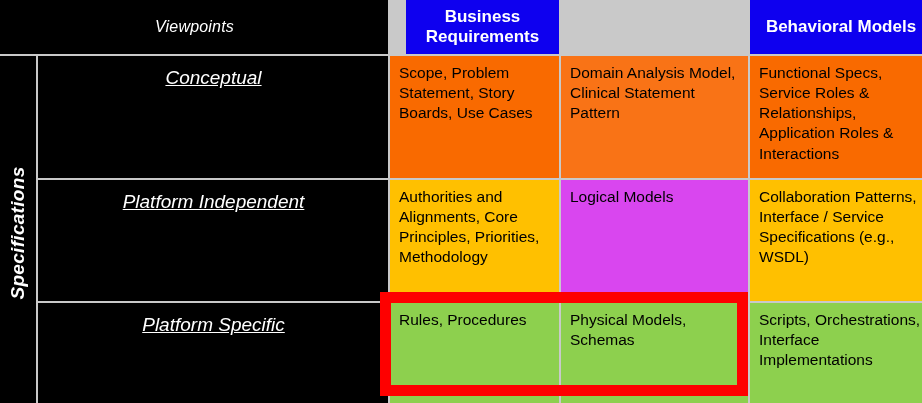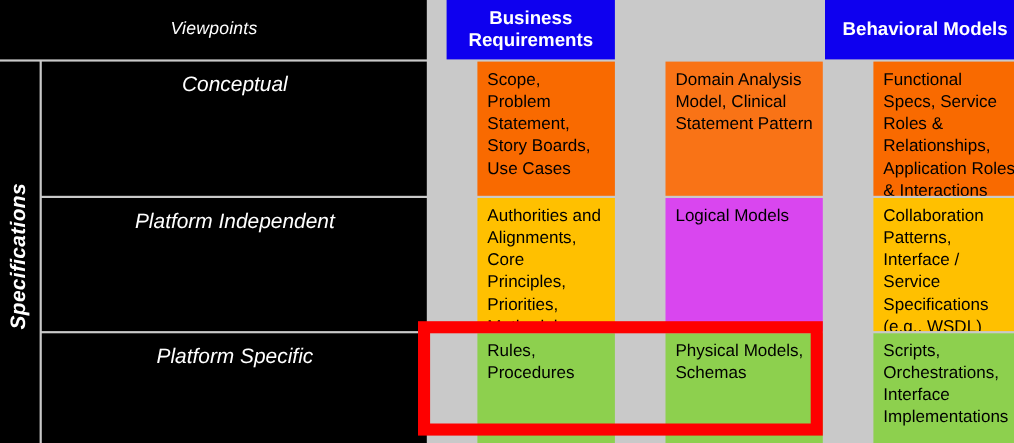--- a/index.html
+++ b/index.html
@@ -91,29 +91,29 @@
   
   .rowhead {
     grid-column: 2 / span 2;
     background: #000000;
     color: #ffffff;
     font-style: italic;
     font-size: 19px;
     line-height: 1.22;
     text-align: center;
     padding-top: 10px;
+    text-decoration: underline;
   }
 
   
   .content {
     color: #000000;
     font-size: 15.5px;
     line-height: 1.30;
     padding: 7px 9px 6px 9px;
-    margin-left: 44px;
   }
 
   .g-r2 { grid-row: 2; }
   .g-r3 { grid-row: 3; }
   .g-r4 { grid-row: 4; }
   .g-c4 { grid-column: 4; }
   .g-c5 { grid-column: 5; }
   .g-c6 { grid-column: 6; }
 
   

